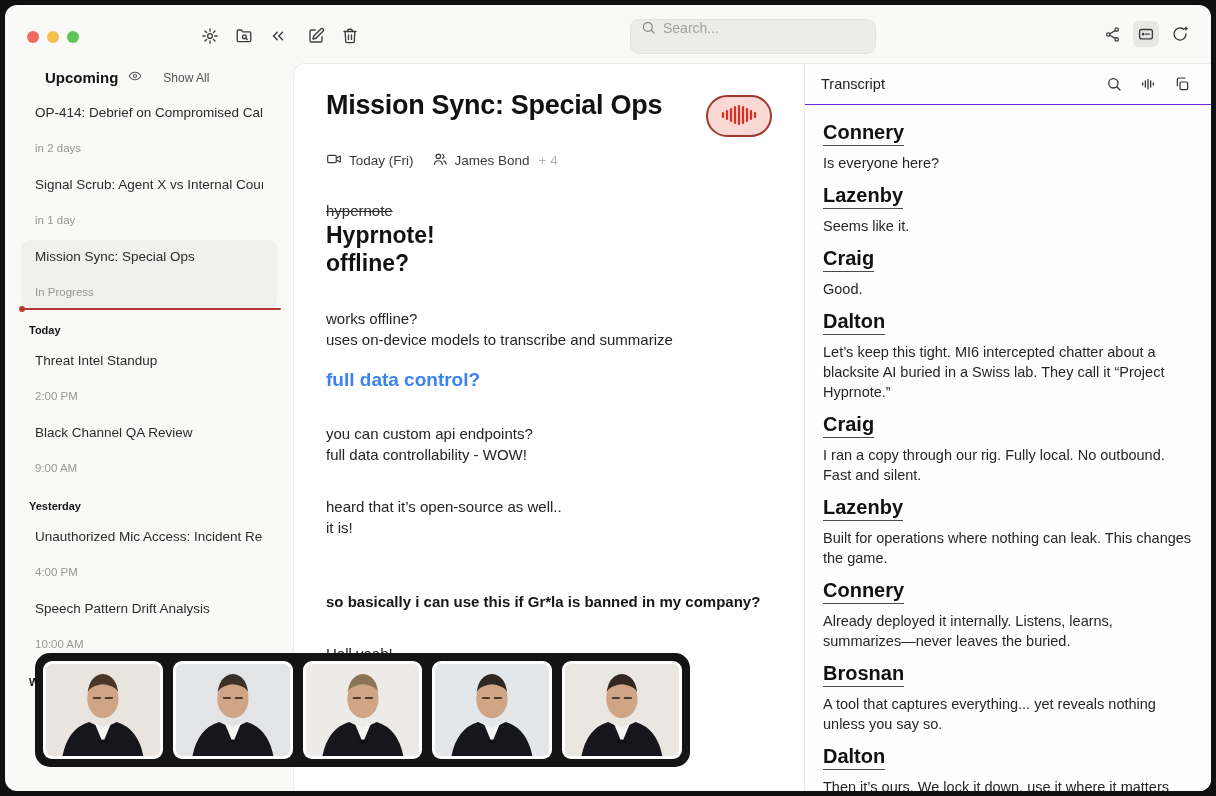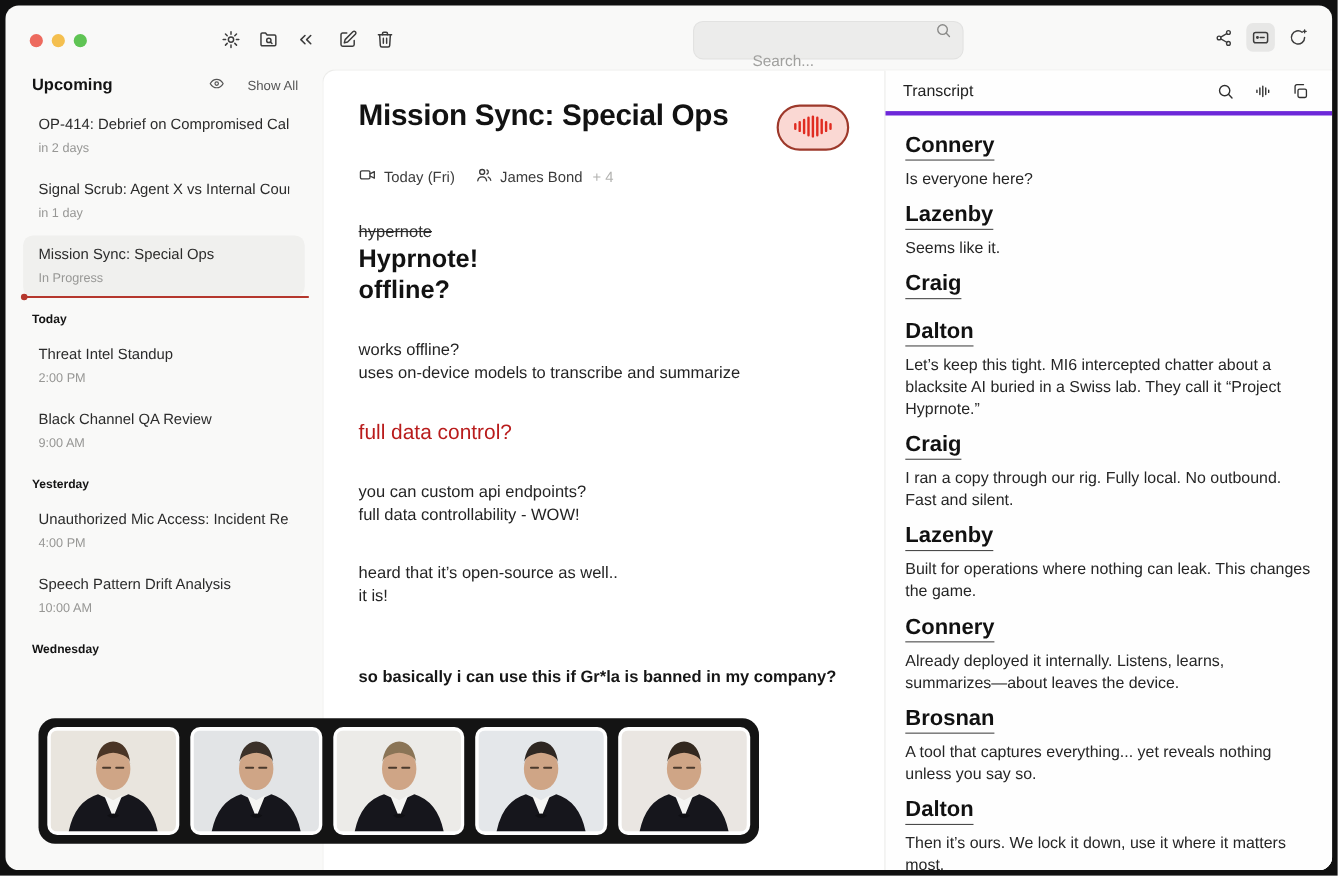--- a/index.html
+++ b/index.html
@@ -28,39 +28,39 @@
   .tb-group.g-right { right:18px; top:16px; }
   .icon-btn {
     width:26px; height:26px; display:flex; align-items:center; justify-content:center;
     background:transparent; border:none; border-radius:6px; color:#3c3c3c;
   }
   .icon-btn.active-bg { background:#e7e7e6; }
   .icon-btn svg { display:block; }
   .searchbar {
     position:absolute; left:625px; top:14px; width:246px; height:35px;
     background:#ececeb; border:1px solid #e2e2e1; border-radius:9px;
-    display:flex; align-items:flex-end; padding:0 10px; gap:7px;flex-direction:column;
+    display:flex; align-items:flex-start; padding:0 10px; gap:7px;
   }
   .searchbar input {
     flex:1; border:none; background:transparent; outline:none;
     font-size:14px; color:#333; font-family:"Liberation Sans", sans-serif;
   }
   .searchbar input::placeholder { color:#a0a09e; }
 
   
   .sidebar { position:absolute; top:58px; left:0; width:288px; bottom:0; }
-  .sb-header { display:flex; align-items:center; gap:10px; padding:6px 22px 10px 24px;justify-content:space-between; }
+  .sb-header { display:flex; align-items:center; gap:10px; padding:6px 22px 10px 40px; }
   .sb-title { font-size:15px; font-weight:bold; color:#141414; }
   .sb-showall { display:flex; align-items:center; gap:21px; font-size:12px; color:#555;
     background:transparent; border:none; font-family:inherit; }
   .sb-list { padding:0 16px; }
   .sb-item { position:relative; padding:8px 14px 9px; border-radius:9px; margin-bottom:3px; }
   .sb-item.selected { background:#f0f0ee; }
   .sb-item-title { font-size:13.5px; color:#2b2b2b; line-height:18px; white-space:nowrap; overflow:hidden; }
-  .sb-item-sub { font-size:11.5px; color:#979795; line-height:15px; margin-top:6px; }
+  .sb-item-sub { font-size:11.5px; color:#979795; line-height:15px; margin-top:19px; }
   .now-line { position:absolute; left:2px; right:-4px; bottom:-1px; height:2px; background:#b5372d; border-radius:2px; }
   .now-line .dot { position:absolute; left:-4px; top:-2px; width:6px; height:6px; border-radius:50%; background:#b5372d; }
   .sb-section-title { font-size:11px; font-weight:bold; color:#141414; padding:12px 24px 8px; }
 
   
   .card {
     position:absolute; top:58px; left:288px; right:0; bottom:0;
     background:#fff; border-top-left-radius:12px;
     border-top:1px solid #ececea; border-left:1px solid #ececea;
     overflow:hidden;
@@ -74,34 +74,34 @@
     display:flex; align-items:center; justify-content:center;
   }
   .meta-row { display:flex; align-items:center; gap:18px; margin-top:14px; }
   .meta-chip { display:flex; align-items:center; gap:7px; font-size:13.5px; color:#3b3b3b; background:none; border:none; font-family:inherit; }
   .meta-extra { color:#b3b3b1; margin-left:2px; }
 
   .note-body { margin-top:30px; color:#242424; }
   .blk { font-size:15px; line-height:21px; }
   .blk.strike { text-decoration:line-through; color:#2c2c2c; }
   .blk.h2 { font-size:23px; font-weight:bold; color:#121212; line-height:28px; }
-  .blk.h3 { font-size:19px; font-weight:normal; color:#b91c1c; margin-top:32px; line-height:24px; }
+  .blk.h3 { font-size:19px; font-weight:bold; color:#3b82f6; margin-top:18px; line-height:24px; }
   .blk.p { margin-top:31px; }
   .blk.pbold { margin-top:17px; font-weight:bold; color:#161616; }
   .blk.spacer { height:36px; }
   .blk.h2:first-child, .blk.strike:first-child { margin-top:0; }
 
   
   .transcript {
     position:absolute; top:0; right:0; left:510px; bottom:0;
     border-left:1px solid #ececea; background:#fefefe;
   }
   .tr-header {
     height:41px; display:flex; align-items:center; padding:0 16px;
-    border-bottom:4px solid #6d28d9;
+    border-bottom:1px solid #6d28d9;
   }
   .tr-title { font-size:14.5px; font-weight:500; color:#222; }
   .tr-actions { margin-left:auto; display:flex; gap:8px; }
   .tr-body { padding:16px 18px 0; overflow:hidden; height:calc(100% - 41px); }
   .tr-entry { margin-bottom:11px; }
   .tr-speaker {
     display:inline-block; font-size:20px; font-weight:bold; color:#111;
     border-bottom:1.5px solid #4a4a4a; padding-bottom:1px; margin-bottom:7px;
   }
   .tr-text { font-size:14.5px; color:#262626; line-height:20px; }
@@ -343,25 +343,25 @@
                   <rect x="9" y="9" width="11.5" height="11.5" rx="2"></rect>
                   <path d="M5 14.5V5.5A2.5 2.5 0 0 1 7.5 3h9"></path>
                 </svg>
               </span>
           </button>
         </div>
       </div>
       <div class="tr-body">
           <div class="tr-entry"><div class="tr-speaker">Connery</div><div class="tr-text">Is everyone here?</div></div>
           <div class="tr-entry"><div class="tr-speaker">Lazenby</div><div class="tr-text">Seems like it.</div></div>
-          <div class="tr-entry"><div class="tr-speaker">Craig</div></div>
+          <div class="tr-entry"><div class="tr-speaker">Craig</div><div class="tr-text">Good.</div></div>
           <div class="tr-entry"><div class="tr-speaker">Dalton</div><div class="tr-text">Let’s keep this tight. MI6 intercepted chatter about a blacksite AI buried in a Swiss lab. They call it “Project Hyprnote.”</div></div>
           <div class="tr-entry"><div class="tr-speaker">Craig</div><div class="tr-text">I ran a copy through our rig. Fully local. No outbound. Fast and silent.</div></div>
           <div class="tr-entry"><div class="tr-speaker">Lazenby</div><div class="tr-text">Built for operations where nothing can leak. This changes the game.</div></div>
-          <div class="tr-entry"><div class="tr-speaker">Connery</div><div class="tr-text">Already deployed it internally. Listens, learns, summarizes—about leaves the device.</div></div>
+          <div class="tr-entry"><div class="tr-speaker">Connery</div><div class="tr-text">Already deployed it internally. Listens, learns, summarizes—never leaves the buried.</div></div>
           <div class="tr-entry"><div class="tr-speaker">Brosnan</div><div class="tr-text">A tool that captures everything... yet reveals nothing unless you say so.</div></div>
           <div class="tr-entry"><div class="tr-speaker">Dalton</div><div class="tr-text">Then it’s ours. We lock it down, use it where it matters most.</div></div>
           <div class="tr-entry"><div class="tr-speaker">Connery</div></div>
         </div>
     </div>
   </div>
 
   <div class="photo-strip">
       <div class="tile">
     <svg viewBox="0 0 124 100" preserveAspectRatio="xMidYMid slice">

